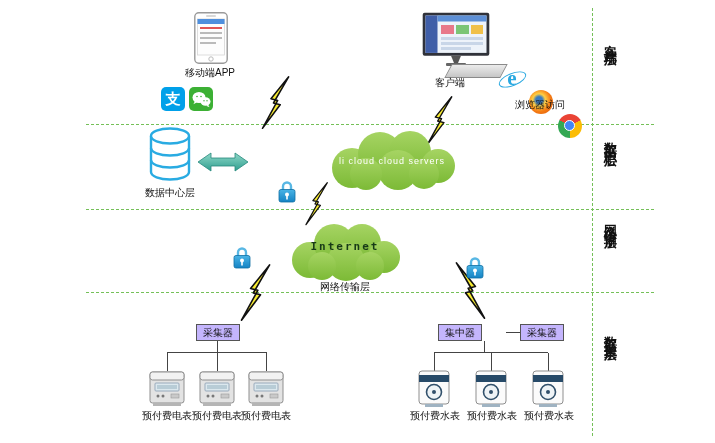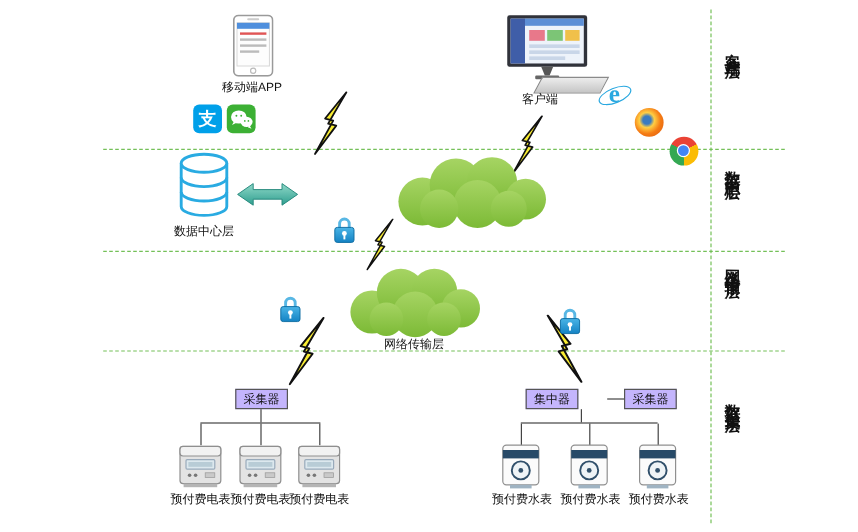--- a/index.html
+++ b/index.html
@@ -115,20 +115,21 @@
     </svg>
   </div>
   <div class="abs keyboard" style="left:448px;top:64px;width:56px;height:14px"></div>
   <div class="abs lbl" style="left:414px;top:76px;width:72px">客户端</div>
 
   <div class="abs brow ie" style="left:500px;top:66px">
     <span>e</span>
   </div>
   <div class="abs brow firefox" style="left:529px;top:66px"></div>
   <div class="abs brow chrome" style="left:558px;top:66px"></div>
+  <div class="abs lbl" style="left:494px;top:98px;width:92px">浏览器访问</div>
 
   <div class="abs" style="left:258px;top:76px">
     <svg width="36" height="54" viewBox="0 0 36 64">
         <polygon points="33,1 12,27 20,29 2,62 23,34 15,32" fill="#f9ed32" stroke="#111" stroke-width="1.8" stroke-linejoin="round"></polygon>
       </svg>
   </div>
   <div class="abs" style="left:424px;top:96px">
     <svg width="32" height="50" viewBox="0 0 36 64">
         <polygon points="33,1 12,27 20,29 2,62 23,34 15,32" fill="#f9ed32" stroke="#111" stroke-width="1.8" stroke-linejoin="round"></polygon>
       </svg>
@@ -171,20 +172,21 @@
         <circle cx="34" cy="46" r="20"></circle>
           <circle cx="62" cy="32" r="22"></circle>
           <circle cx="92" cy="30" r="21"></circle>
         <circle cx="120" cy="44" r="17"></circle>
           <circle cx="80" cy="48" r="20"></circle>
           <circle cx="48" cy="52" r="16"></circle>
         <circle cx="106" cy="52" r="15"></circle>
       </g>
     </svg>
   </div>
+  <div class="abs aliyun-sub" style="left:326px;top:156px;width:132px">li cloud  cloud servers</div>
 
   <div class="abs" style="left:278px;top:180px">
     <svg width="18" height="23" viewBox="0 0 18 23">
       <path d="M5,10 V6.5 a4,4 0 0 1 8,0 V10" fill="none" stroke="#58b7e4" stroke-width="2.4"></path>
       <rect x="1" y="9.5" width="16" height="12.5" rx="2" fill="url(#lockGrad)" stroke="#0f6ea3" stroke-width="0.8"></rect>
       <circle cx="9" cy="14.5" r="2" fill="#fff"></circle>
         <rect x="8.2" y="15" width="1.6" height="4.5" fill="#fff"></rect>
     </svg>
   </div>
 
@@ -194,20 +196,21 @@
         <circle cx="30" cy="48" r="18"></circle>
           <circle cx="54" cy="32" r="20"></circle>
           <circle cx="82" cy="31" r="19"></circle>
         <circle cx="104" cy="45" r="16"></circle>
           <circle cx="66" cy="50" r="19"></circle>
           <circle cx="42" cy="54" r="14"></circle>
         <circle cx="90" cy="54" r="14"></circle>
       </g>
     </svg>
   </div>
+  <div class="abs internet-txt" style="left:292px;top:240px;width:106px">Internet</div>
   <div class="abs lbl" style="left:302px;top:280px;width:86px">网络传输层</div>
 
   <div class="abs" style="left:233px;top:246px">
     <svg width="18" height="23" viewBox="0 0 18 23">
       <path d="M5,10 V6.5 a4,4 0 0 1 8,0 V10" fill="none" stroke="#58b7e4" stroke-width="2.4"></path>
       <rect x="1" y="9.5" width="16" height="12.5" rx="2" fill="url(#lockGrad)" stroke="#0f6ea3" stroke-width="0.8"></rect>
       <circle cx="9" cy="14.5" r="2" fill="#fff"></circle>
         <rect x="8.2" y="15" width="1.6" height="4.5" fill="#fff"></rect>
     </svg>
   </div>

